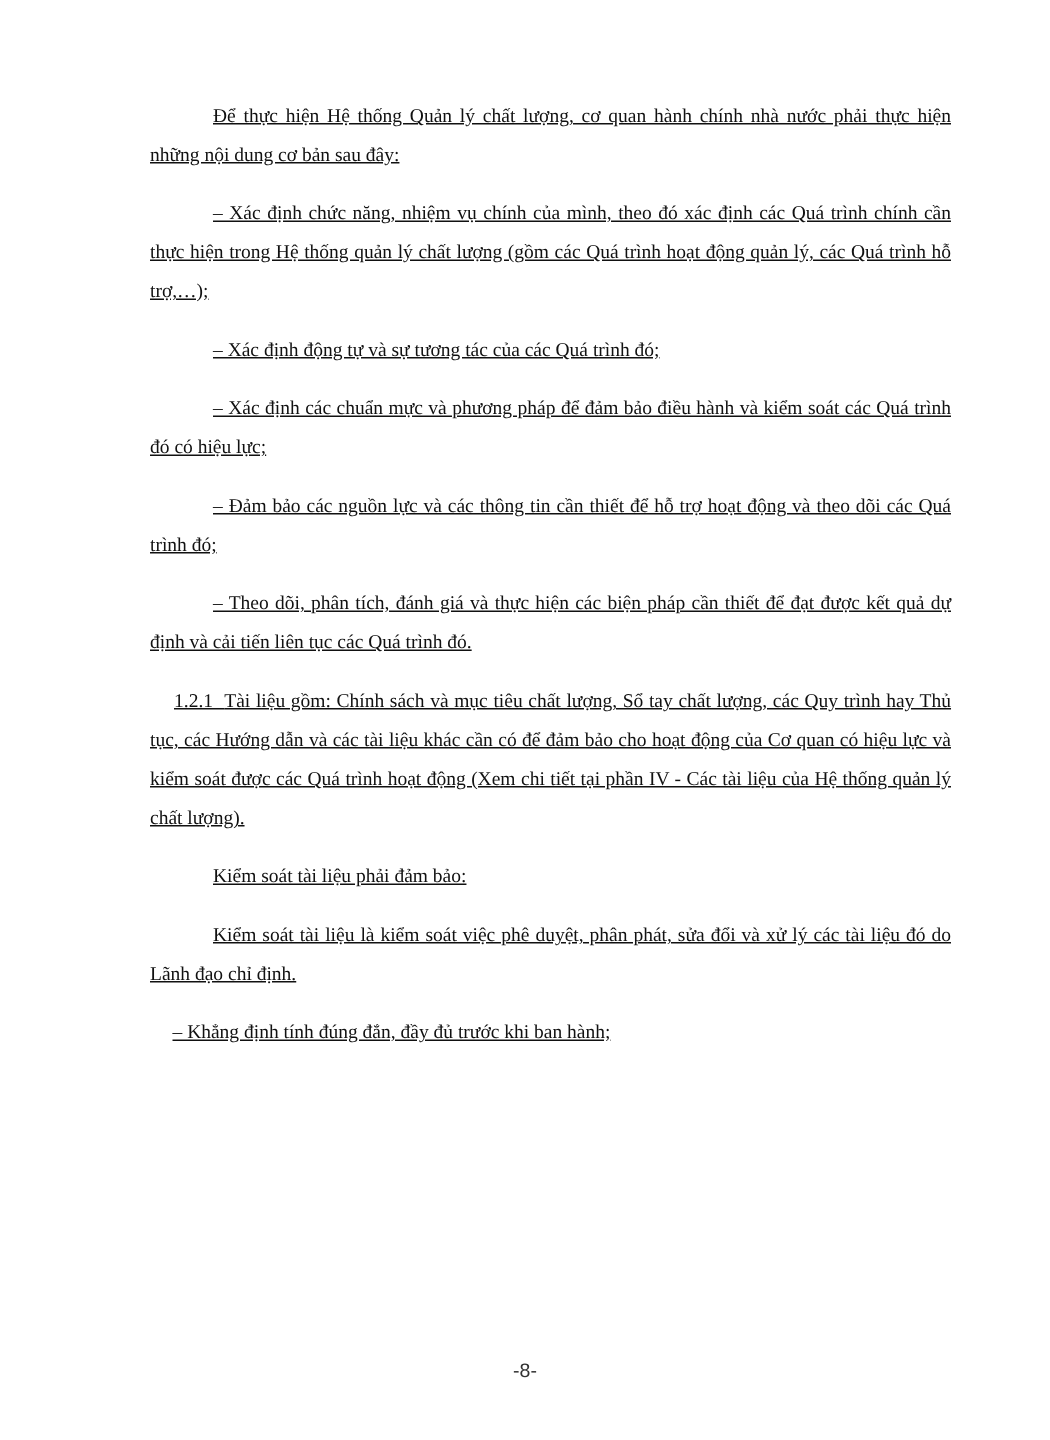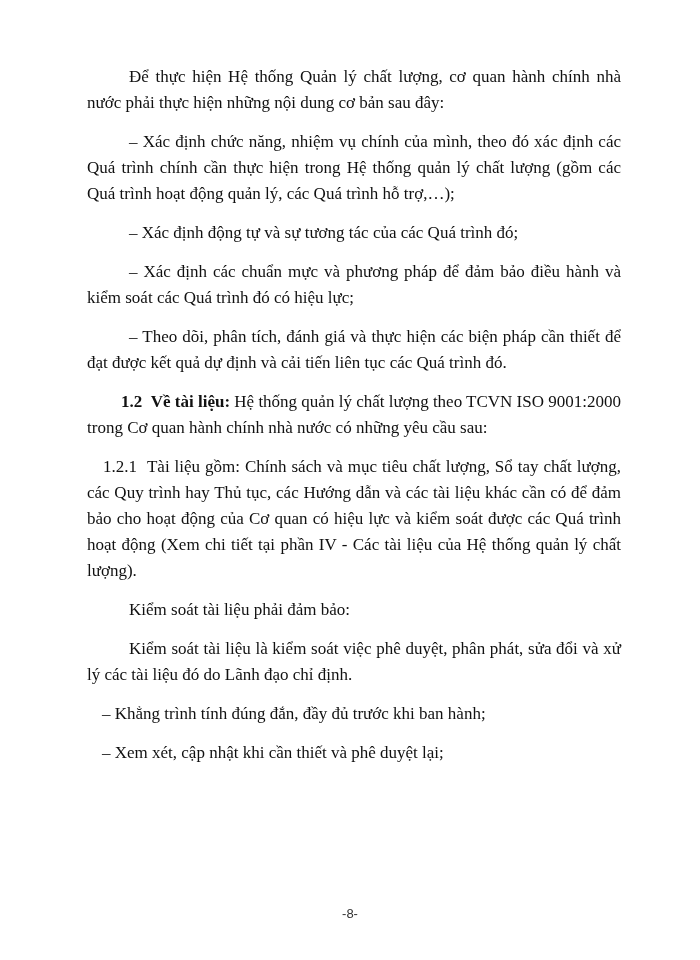--- a/index.html
+++ b/index.html
@@ -16,26 +16,27 @@
       color: #111111;
     }
     .page {
       position: absolute;
       left: 0; top: 0;
       width: 700px; height: 960px;
       background: #ffffff;
     }
     .content {
       position: absolute;
-      left: 87px;
+      left: 100px;
       top: 64px;
       width: 534px;
-      font-size: 17px;
+      font-size: 13px;
       line-height: 26px;
       text-align: justify;
+      text-decoration: underline;
     }
     .p {
       margin: 0;
     }
     .indent { text-indent: 42px; }
     .bullet-indent { text-indent: 42px; }
     .gap { margin-top: 13px; }
     .bold { font-weight: bold; }
     .bul-short { padding-left: 15px; text-indent: 0; }
     .page-number {
@@ -56,33 +57,32 @@
   <div class="content">
 
     <p class="p indent">Để thực hiện Hệ thống Quản lý chất lượng, cơ quan hành chính nhà nước phải thực hiện những nội dung cơ bản sau đây:</p>
 
     <p class="p bullet-indent gap">–  Xác định chức năng, nhiệm vụ chính của mình, theo đó xác định các Quá trình chính cần thực hiện trong Hệ thống quản lý chất lượng (gồm các Quá trình hoạt động quản lý, các Quá trình hỗ trợ,…);</p>
 
     <p class="p bullet-indent gap">–  Xác định động tự và sự tương tác của các Quá trình đó;</p>
 
     <p class="p bullet-indent gap">–  Xác định các chuẩn mực và phương pháp để đảm bảo điều hành và kiểm soát các Quá trình đó có hiệu lực;</p>
 
+    <p class="p bullet-indent gap">–  Đảm bảo các nguồn lực và các thông tin cần thiết để hỗ trợ hoạt động và theo dõi các Quá trình đó;</p>
 
     <p class="p bullet-indent gap">–  Theo dõi, phân tích, đánh giá và thực hiện các biện pháp cần thiết để đạt được kết quả dự định và cải tiến liên tục các Quá trình đó.</p>
 
-    <p class="p gap" style="text-indent:34px;"><span class="bold">1.2</span><span class="bold">&nbsp;&nbsp;</span><span class="bold">Về tài liệu:</span><span> Hệ thống quản lý chất lượng theo TCVN ISO 9001:2000 trong Cơ quan hành chính nhà nước có những yêu cầu sau:</span></p>
 
     <p class="p gap" style="text-indent:16px;"><span>1.2.1</span>&nbsp;&nbsp;<span>Tài liệu gồm: Chính sách và mục tiêu chất lượng, Sổ tay chất lượng, các Quy trình hay Thủ tục, các Hướng dẫn và các tài liệu khác cần có để đảm bảo cho hoạt động của Cơ quan có hiệu lực và kiểm soát được các Quá trình hoạt động (Xem chi tiết tại phần IV - Các tài liệu của Hệ thống quản lý chất lượng).</span></p>
 
 
 
     <p class="p indent gap">Kiểm soát tài liệu phải đảm bảo:</p>
 
     <p class="p indent gap">Kiểm soát tài liệu là kiểm soát việc phê duyệt, phân phát, sửa đổi và xử lý các tài liệu đó do Lãnh đạo chỉ định.</p>
 
-    <p class="p gap bul-short">–  Khẳng trình tính đúng đắn, đầy đủ trước khi ban hành;</p>
+    <p class="p gap bul-short">–  Khẳng định tính đúng đắn, đầy đủ trước khi ban hành;</p>
 
-    <p class="p gap bul-short">–  Xem xét, cập nhật khi cần thiết và phê duyệt lại;</p>
 
   </div>
 
   <div class="page-number">-8-</div>
 </div>
 
 </body></html>

